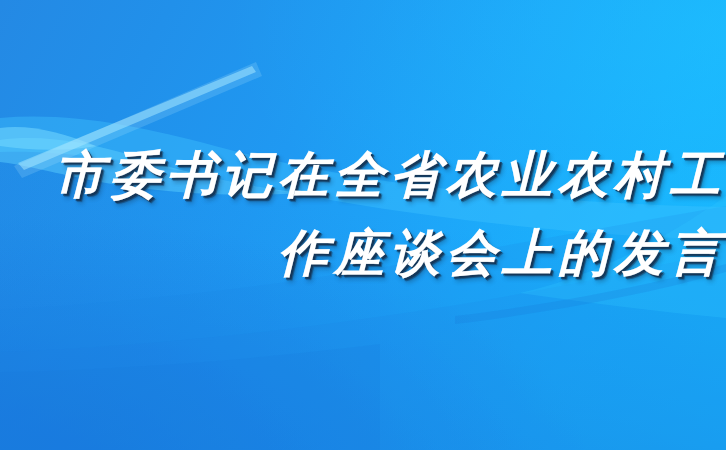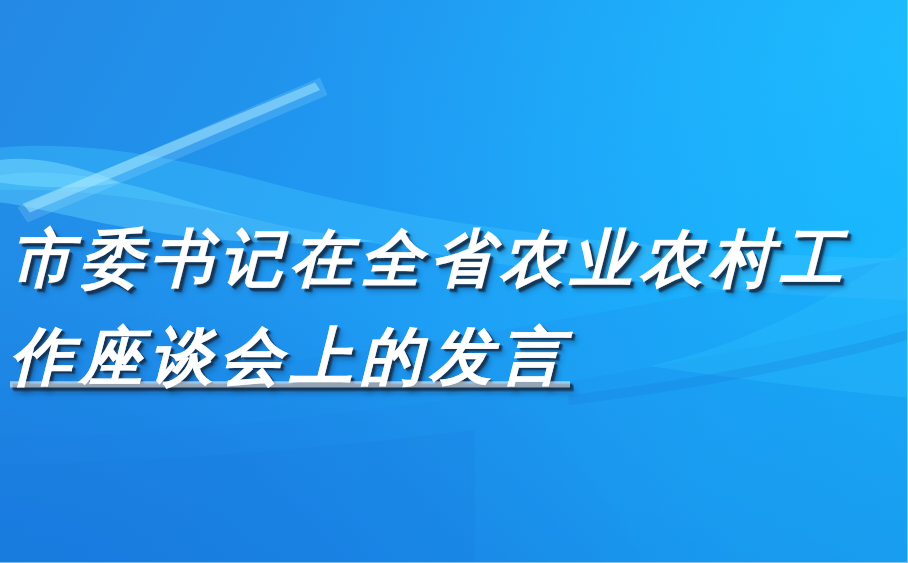--- a/index.html
+++ b/index.html
@@ -69,47 +69,45 @@
   .waves {
     position: absolute;
     inset: 0;
     width: 100%;
     height: 100%;
     display: block;
   }
 
   .title-block {
     position: absolute;
-    left: 8px;
+    left: 0;
     right: 0;
     top: 150px;
-    text-align: left;
+    text-align: right;
     line-height: 1;
-    margin-top: 32px;
   }
 
   .title-line {
     display: block;
     font-family: "DejaVu Serif", "Liberation Serif", serif;
     font-weight: 700;
     font-style: italic;
     font-size: 50px;
     letter-spacing: 6px;
     color: #ffffff;
     white-space: nowrap;
     text-shadow:
        2px 2px 0 rgba(20,48,78,0.80),
        3px 3px 1px rgba(18,44,72,0.55),
        4px 5px 4px rgba(16,40,66,0.30);
     -webkit-text-stroke: 0.4px rgba(255,255,255,0.55);
   }
 
   .title-line + .title-line {
     margin-top: 28px;
-    text-decoration: underline;
   }
 </style>
 </head>
 <body>
 
 <div class="banner">
 
   <div class="bg-base"></div>
   <div class="bg-vert"></div>
   <div class="bg-corner-dark"></div>

